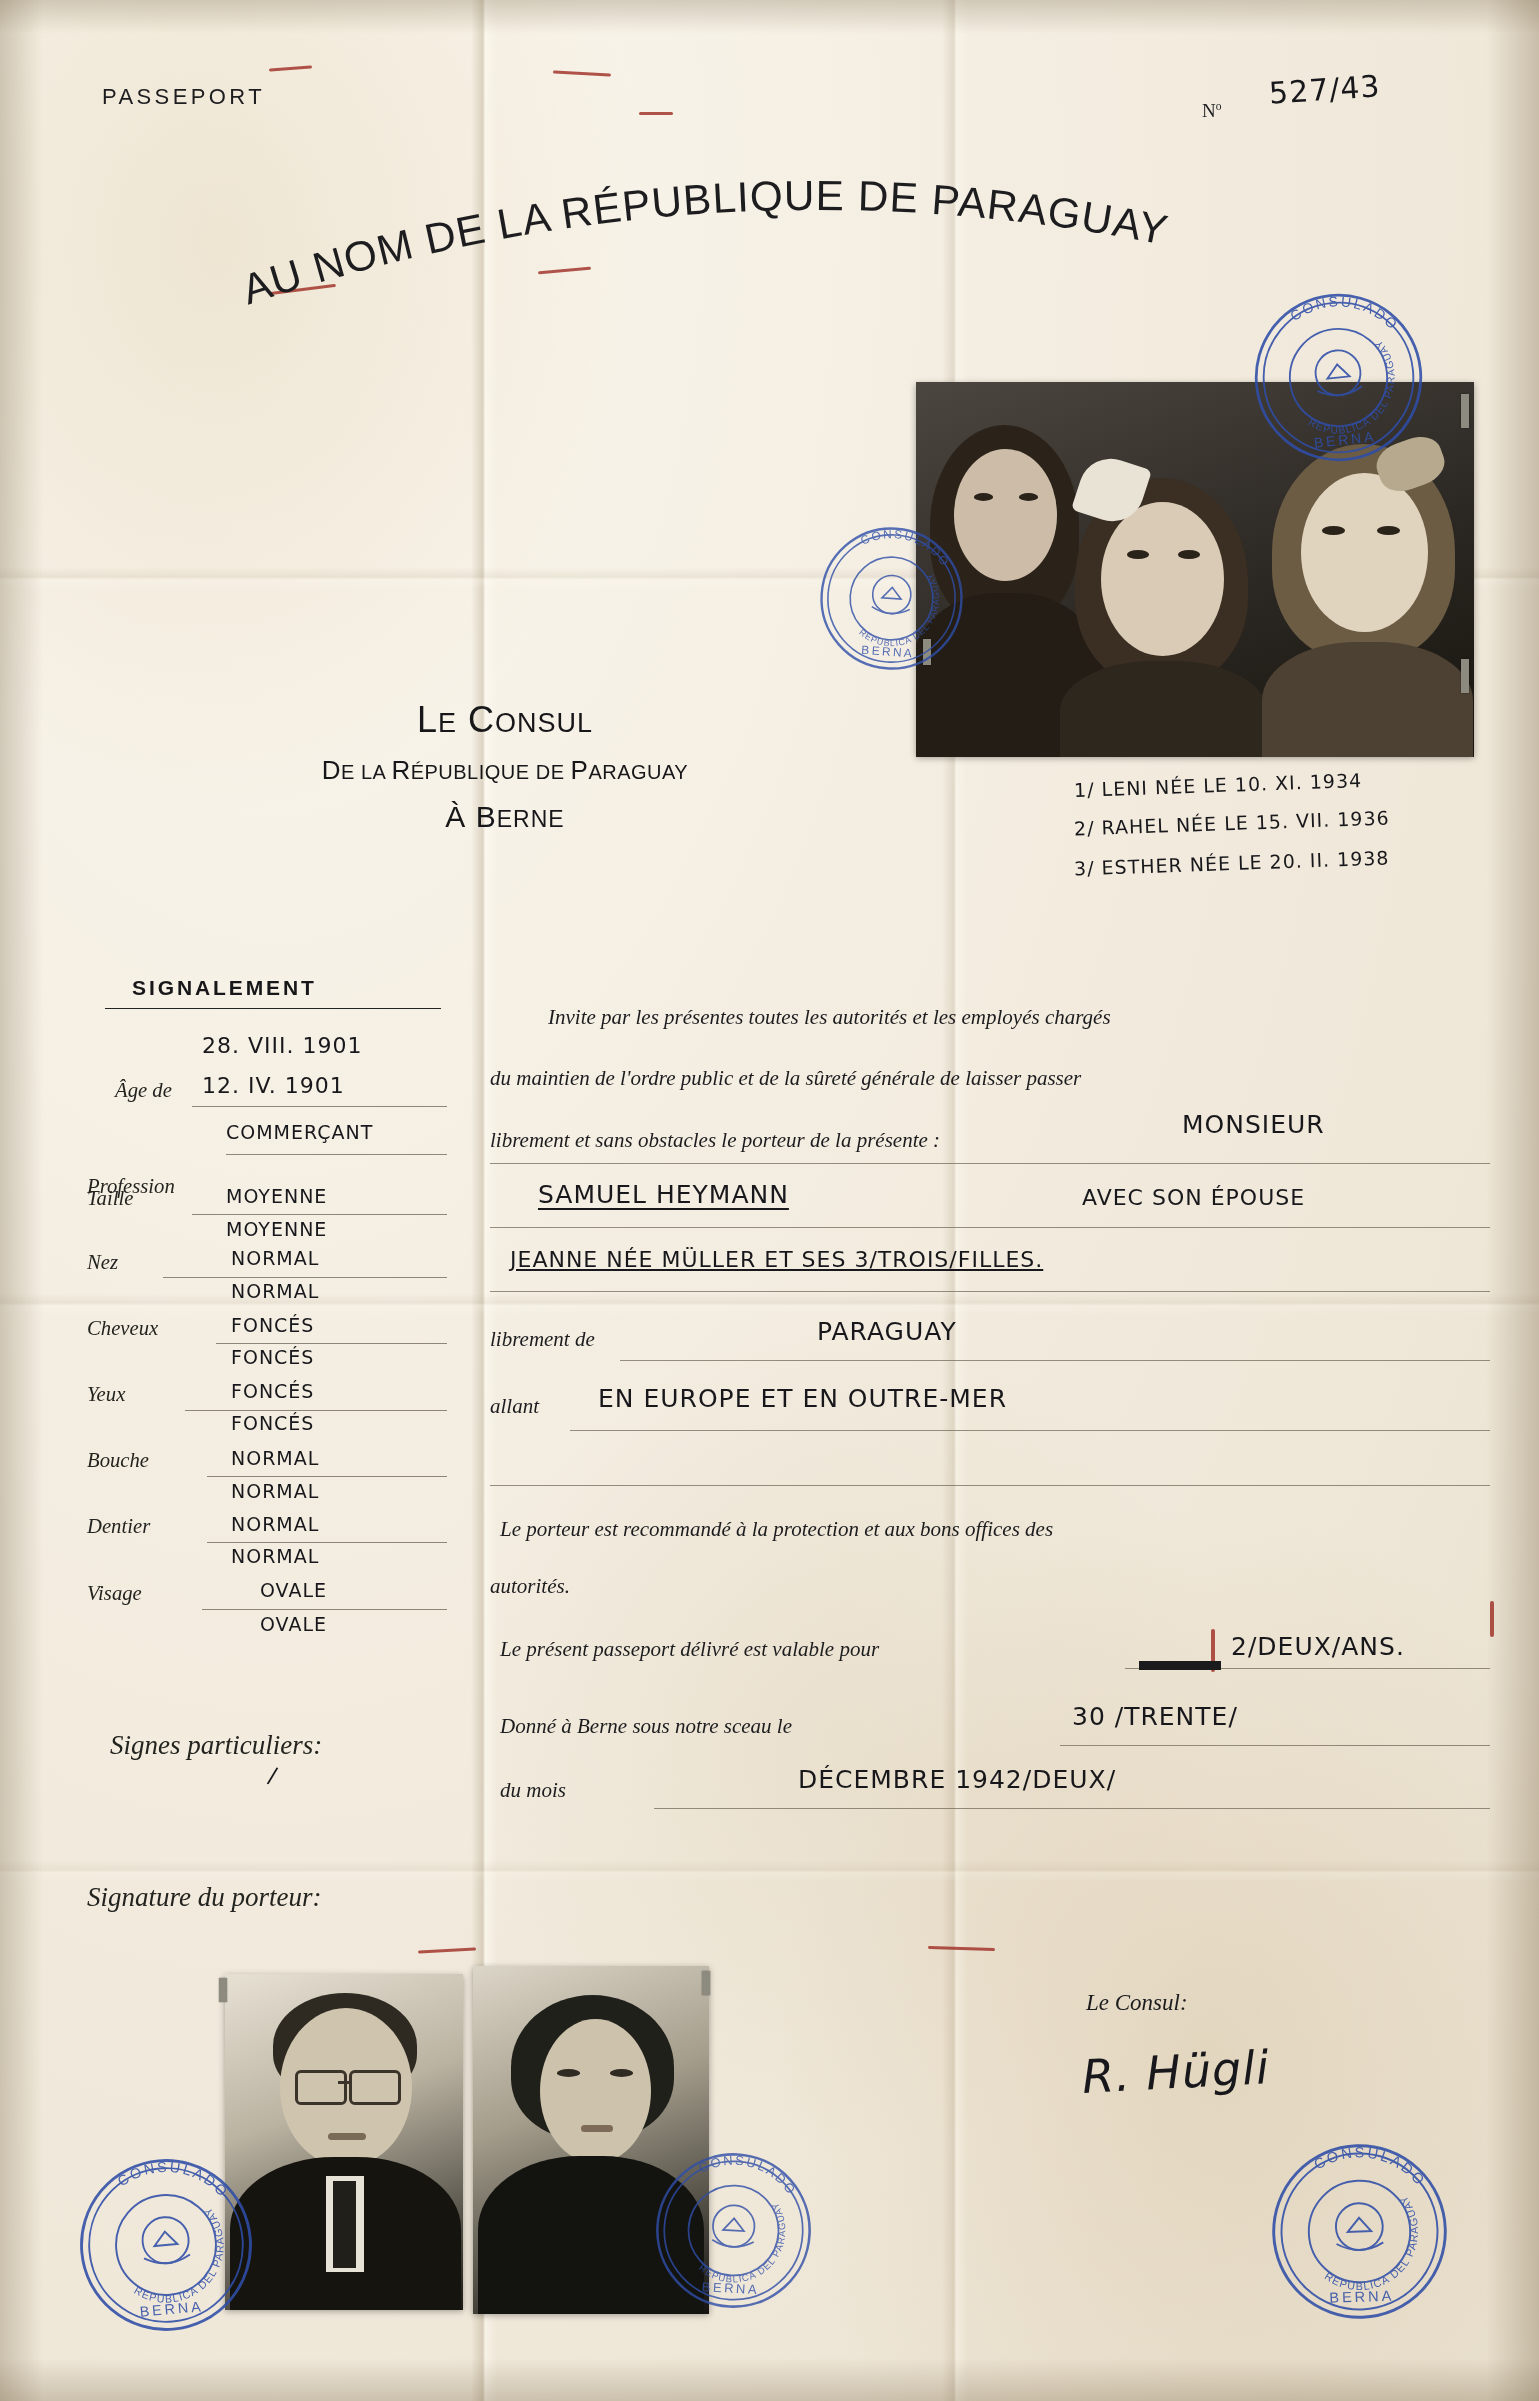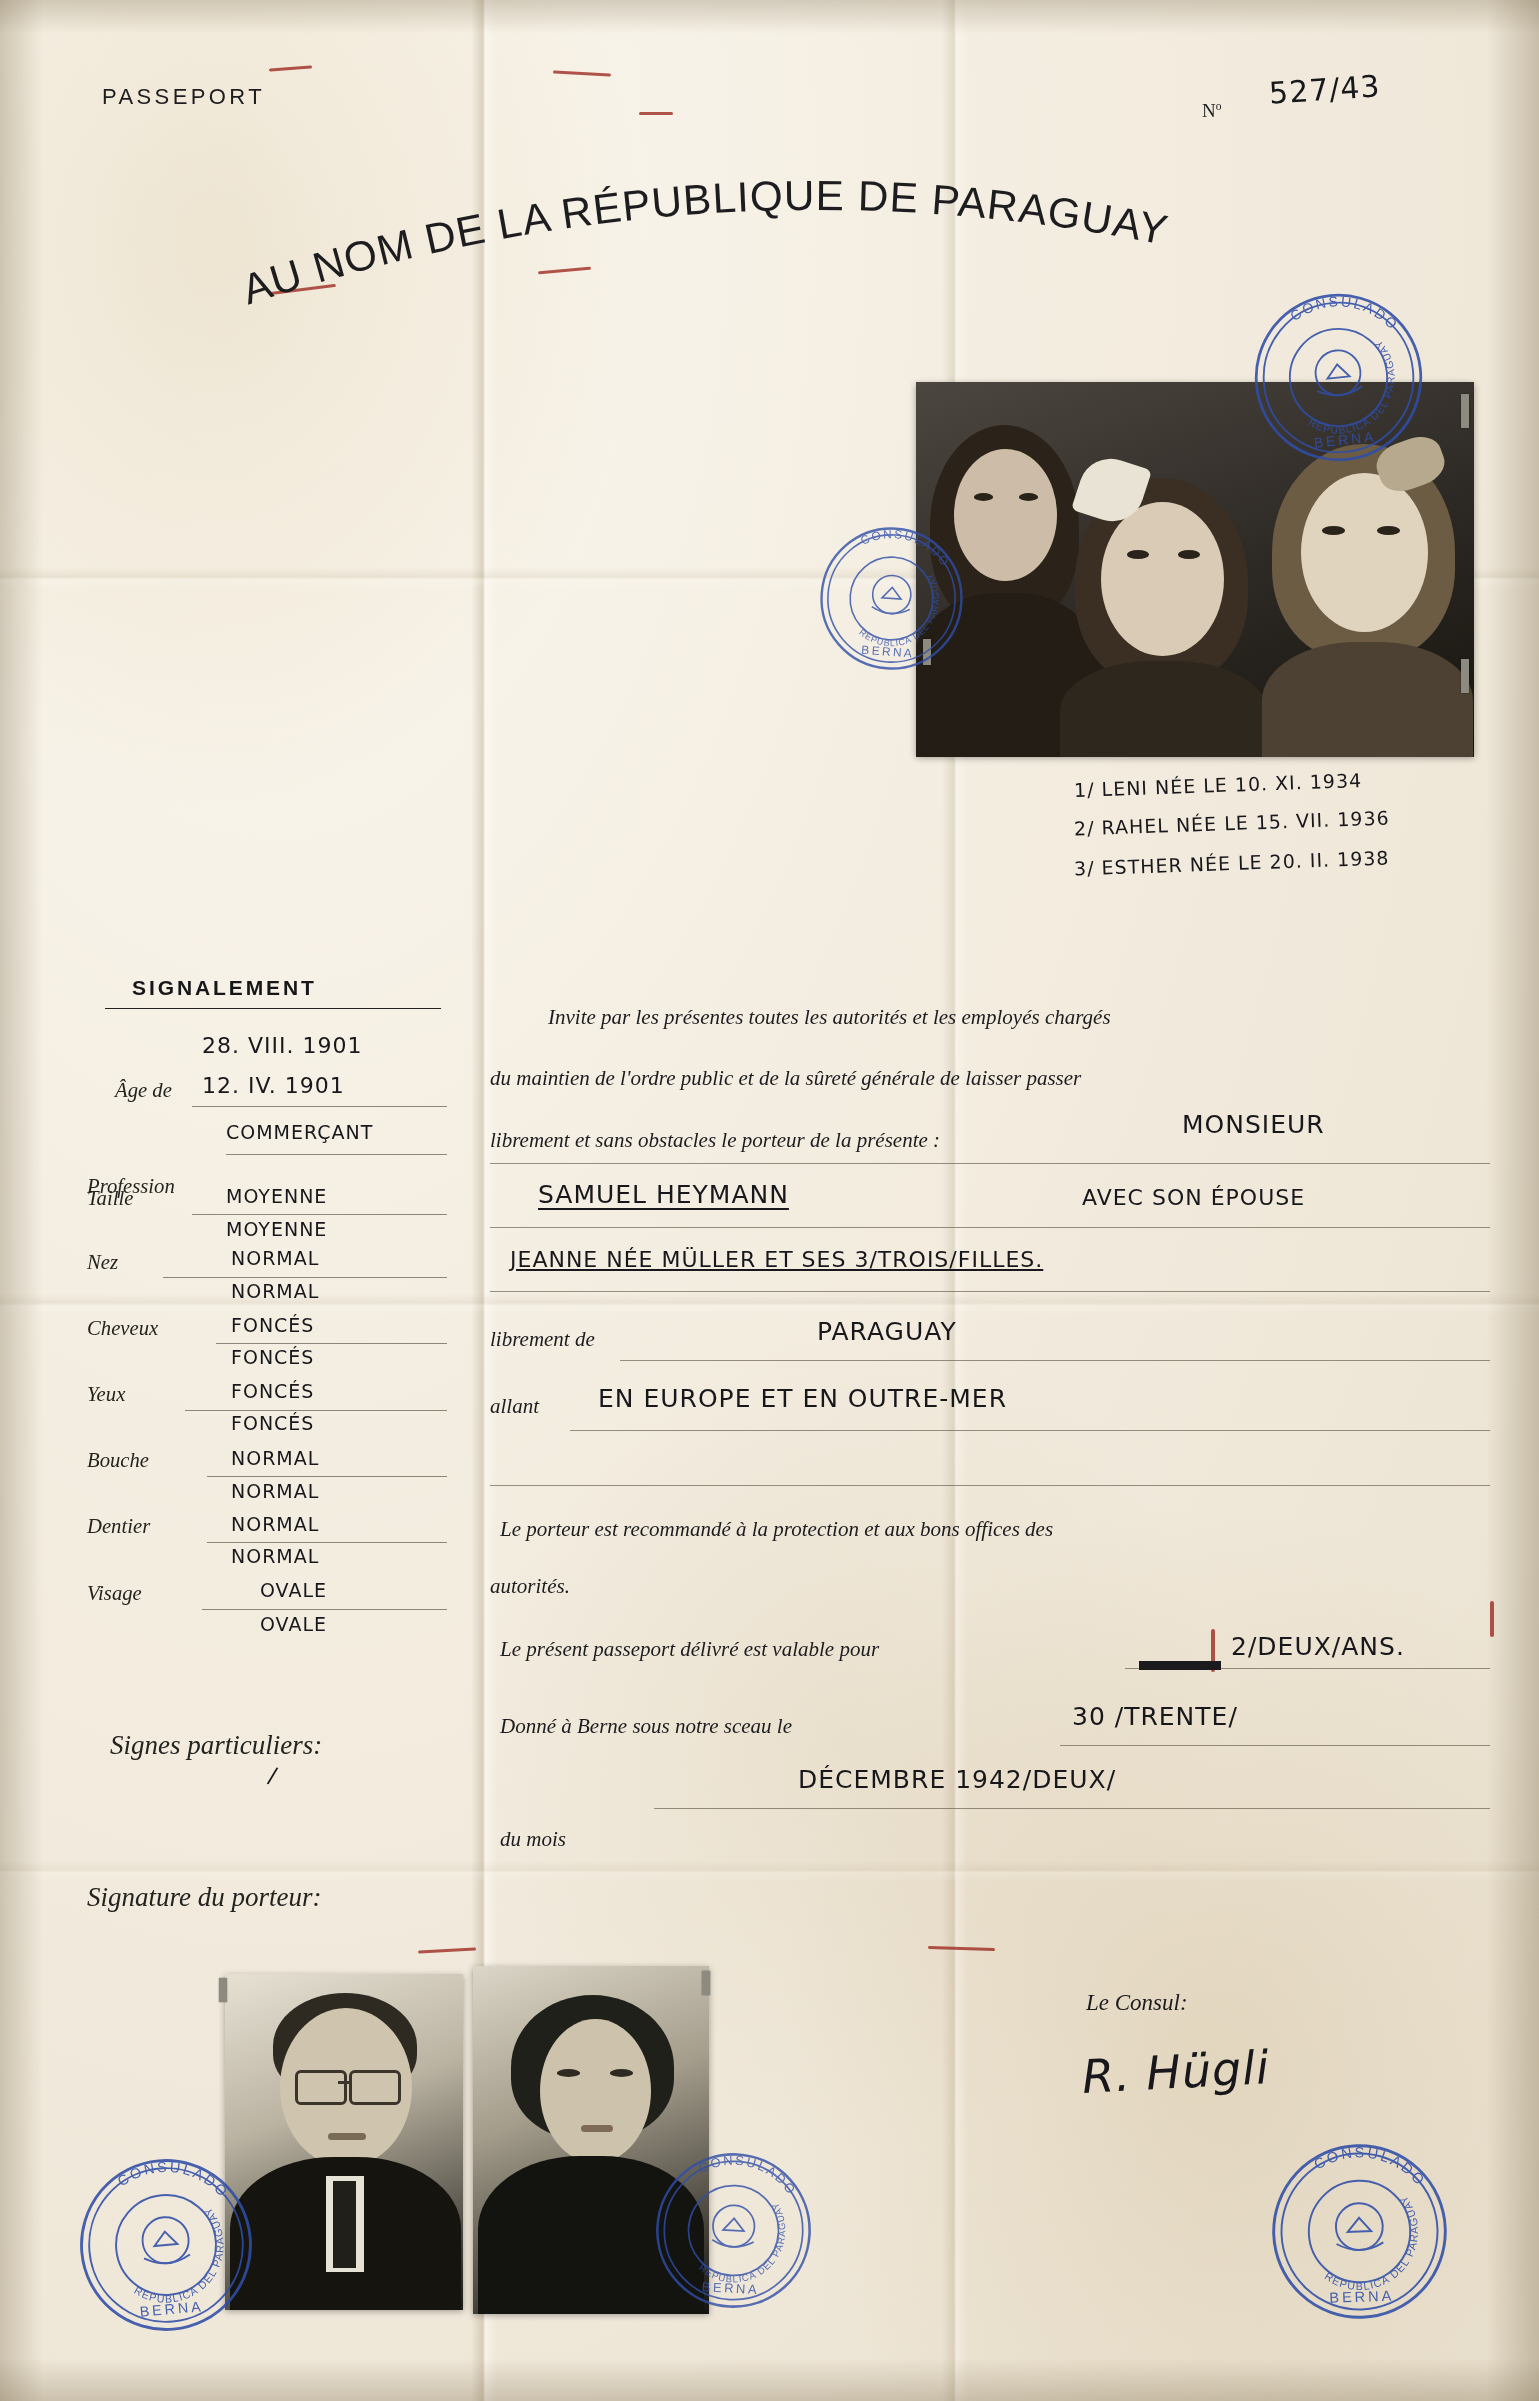--- a/index.html
+++ b/index.html
@@ -267,20 +267,25 @@
     <svg viewBox="0 0 2420 300" preserveAspectRatio="none">
       <defs>
         <path id="arcpath" d="M 40,290 Q 1210,-115 2380,250" fill="none"></path>
       </defs>
       <text font-family="Liberation Sans, sans-serif" font-size="88" letter-spacing="2" fill="#1d1d20">
         <textPath href="#arcpath" startOffset="2%" id="arc-text">AU NOM DE LA RÉPUBLIQUE DE PARAGUAY</textPath>
       </text>
     </svg>
   </div>
 
+  <div class="consul-block">
+    <div class="consul-line1">L<span class="sc">E</span> C<span class="sc">ONSUL</span></div>
+    <div class="consul-line2">D<span class="sc">E LA </span>R<span class="sc">ÉPUBLIQUE DE </span>P<span class="sc">ARAGUAY</span></div>
+    <div class="consul-line3">À B<span class="sc">ERNE</span></div>
+  </div>
 
   <div class="photo photo-children">
 
     <div class="ph-hair" style="left:14.4px; top:43px; width:149px; height:202px; background:#2b2319;"></div>
     <div class="ph-face" style="left:38px; top:67px; width:103px; height:132px; background:#cdbda8;"></div>
     <div class="ph-body" style="left:-4.8px; top:211px; width:192px; height:173px; background:#231d16;"></div>
 
     <div class="ph-hair" style="left:159px; top:96px; width:173px; height:207px; background:#3a2f22;"></div>
     <div class="ph-face" style="left:185px; top:120px; width:123px; height:154px; background:#d9cbb6;"></div>
     <div class="ph-body" style="left:144px; top:279px; width:207px; height:111px; background:#2e271d;"></div>
@@ -385,21 +390,21 @@
 
   <div class="body-line" style="left:500px; top:1637px;">Le présent passeport délivré est valable pour</div>
   <div class="body-rule" style="left:1125px; top:1668px; width:365px;"></div>
   <div style="position:absolute; left:1139px; top:1661px; width:82px; height:8.7px; background:#1b1b1e;"></div>
   <div class="hand hand-big" style="left:1231px; top:1632px;">2/DEUX/ANS.</div>
 
   <div class="body-line" style="left:500px; top:1714px;">Donné à Berne sous notre sceau le</div>
   <div class="body-rule" style="left:1060px; top:1745px; width:430px;"></div>
   <div class="hand hand-big" style="left:1072px; top:1702px;">30 /TRENTE/</div>
 
-  <div class="body-line" style="left:500px; top:1827px;">du mois</div>
+  <div class="body-line" style="left:500px; top:1778px;">du mois</div>
   <div class="body-rule" style="left:654px; top:1808px; width:836px;"></div>
   <div class="hand hand-big" style="left:798px; top:1765px;">DÉCEMBRE 1942/DEUX/</div>
 
   <div class="body-line" style="left:1086px; top:1990px; font-size:23px;">Le Consul:</div>
   <div class="hand hand-italic" style="left:1082px; top:2045px; font-size:46px; transform:rotate(-3deg);">R. Hügli</div>
 
   <div class="photo photo-man">
     <div class="ph-hair" style="left:48px; top:19px; width:144px; height:106px; background:#2e2a22;"></div>
     <div class="ph-face" style="left:55px; top:34px; width:132px; height:159px; background:#cfc4ad;"></div>
     <div class="ph-body" style="left:4.8px; top:183px; width:231px; height:159px; background:#15140f;"></div>

